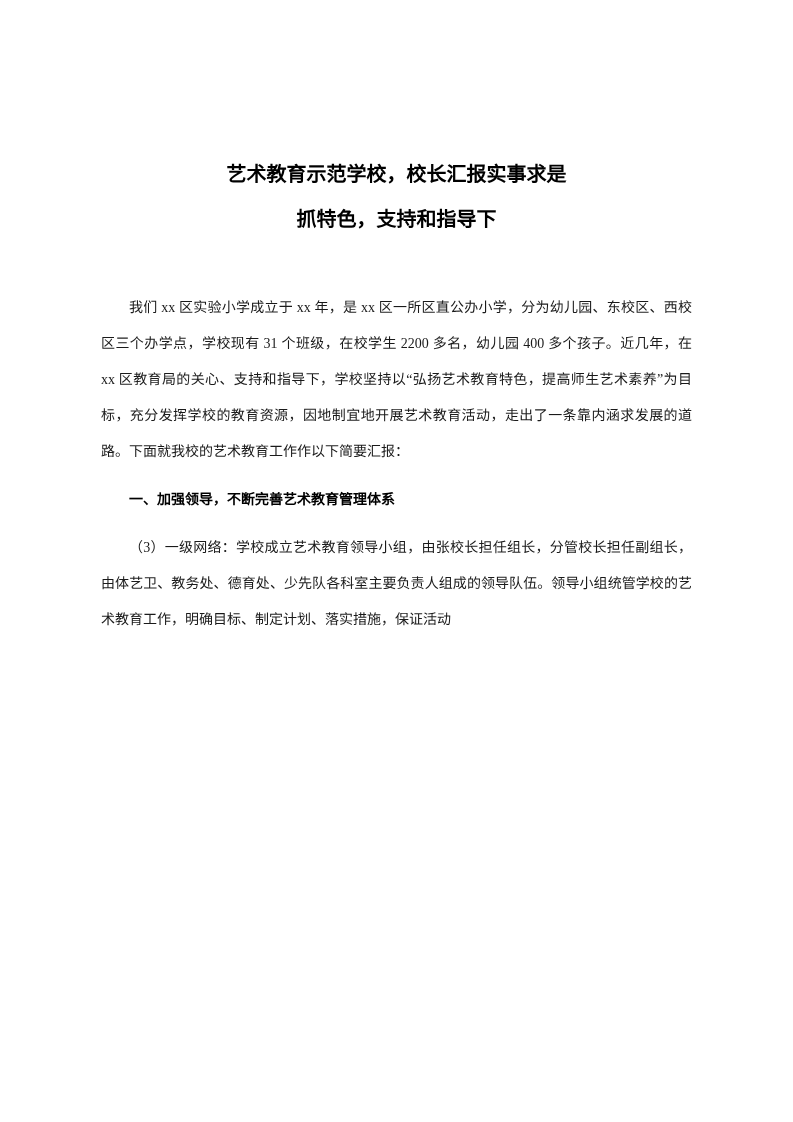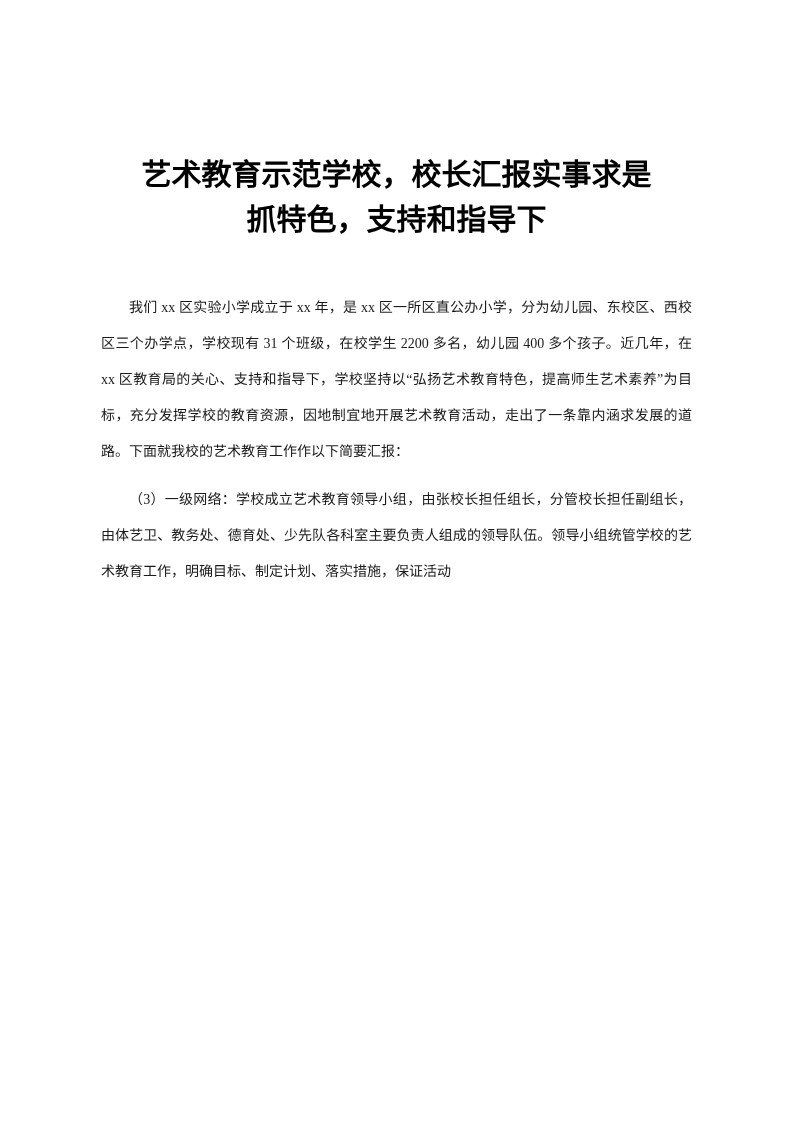--- a/index.html
+++ b/index.html
@@ -15,21 +15,21 @@
     background: #ffffff;
     overflow: hidden;
     box-sizing: border-box;
     padding: 0 101px;
     font-family: "Liberation Serif", "DejaVu Serif", serif;
     color: #1a1a1a;
   }
   .doc-title {
     margin: 152px auto 0 auto;
     max-width: 520px;
-    font-size: 30px;
+    font-size: 20px;
     line-height: 45px;
     font-weight: bold;
     color: #000000;
     text-align: center;
     font-family: "Liberation Serif", "DejaVu Serif", serif;
   }
   .doc-title .title-line {
     display: block;
     white-space: nowrap;
   }
@@ -53,18 +53,19 @@
 
 <div class="page">
   <h1 class="doc-title">
     <span class="title-line">艺术教育示范学校，校长汇报实事求是</span>
     <span class="title-line">抓特色，支持和指导下</span>
   </h1>
 
   <div class="doc-body">
     <p>我们 xx 区实验小学成立于 xx 年，是 xx 区一所区直公办小学，分为幼儿园、东校区、西校区三个办学点，学校现有 31 个班级，在校学生 2200 多名，幼儿园 400 多个孩子。近几年，在 xx 区教育局的关心、支持和指导下，学校坚持以“弘扬艺术教育特色，提高师生艺术素养”为目标，充分发挥学校的教育资源，因地制宜地开展艺术教育活动，走出了一条靠内涵求发展的道路。下面就我校的艺术教育工作作以下简要汇报：</p>
 
+    <p class="heading">一、加强领导，不断完善艺术教育管理体系</p>
 
 
 
     <p>（3）一级网络：学校成立艺术教育领导小组，由张校长担任组长，分管校长担任副组长，由体艺卫、教务处、德育处、少先队各科室主要负责人组成的领导队伍。领导小组统管学校的艺术教育工作，明确目标、制定计划、落实措施，保证活动</p>
   </div>
 </div>
 
 </body></html>

